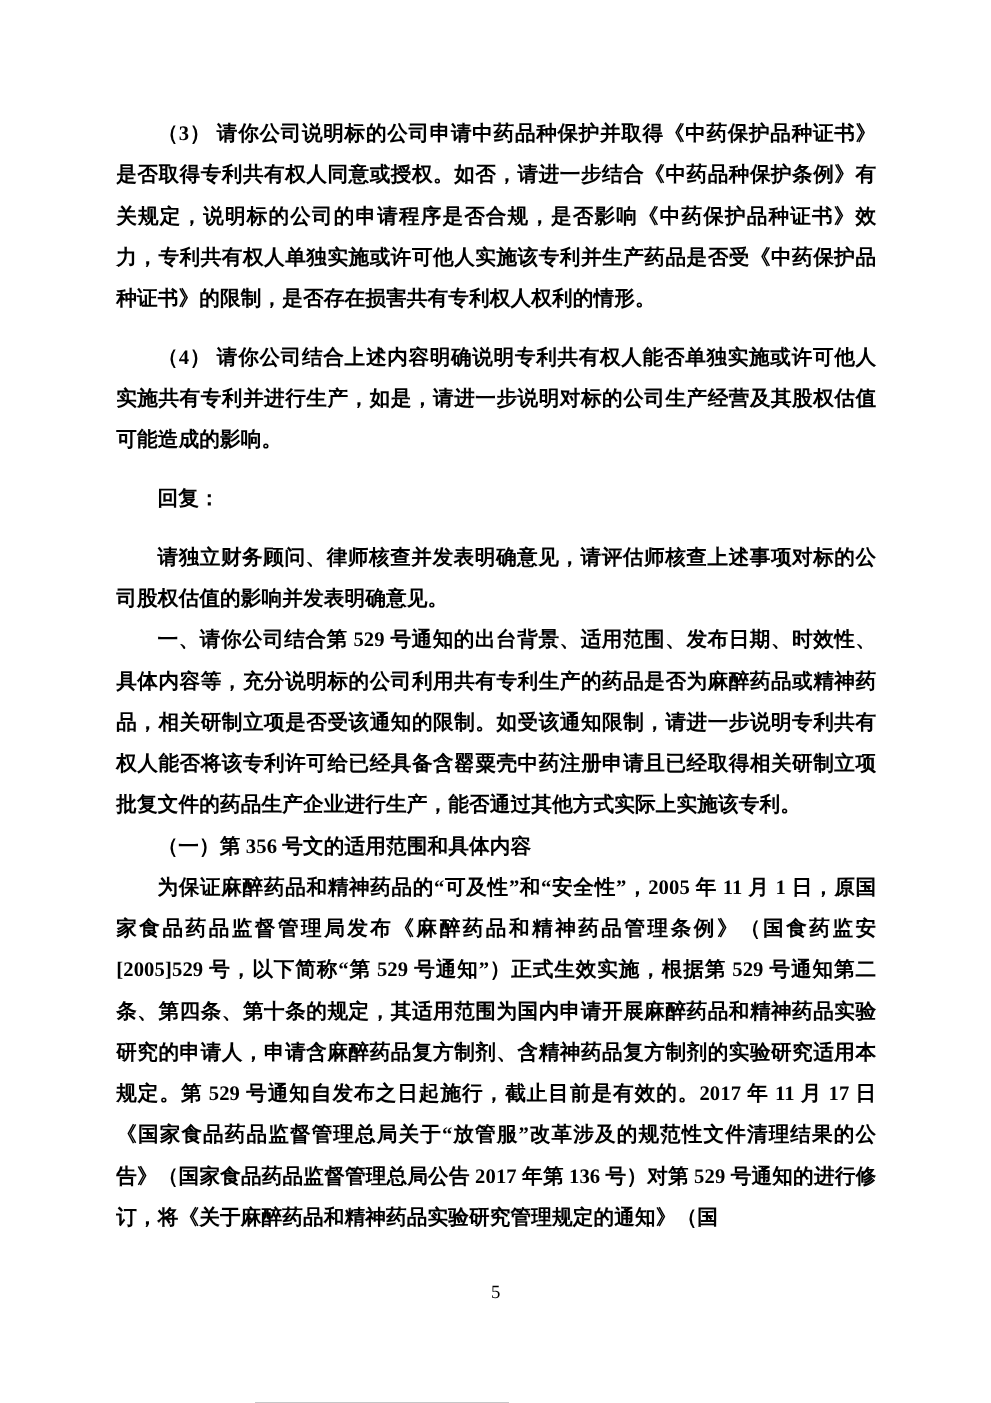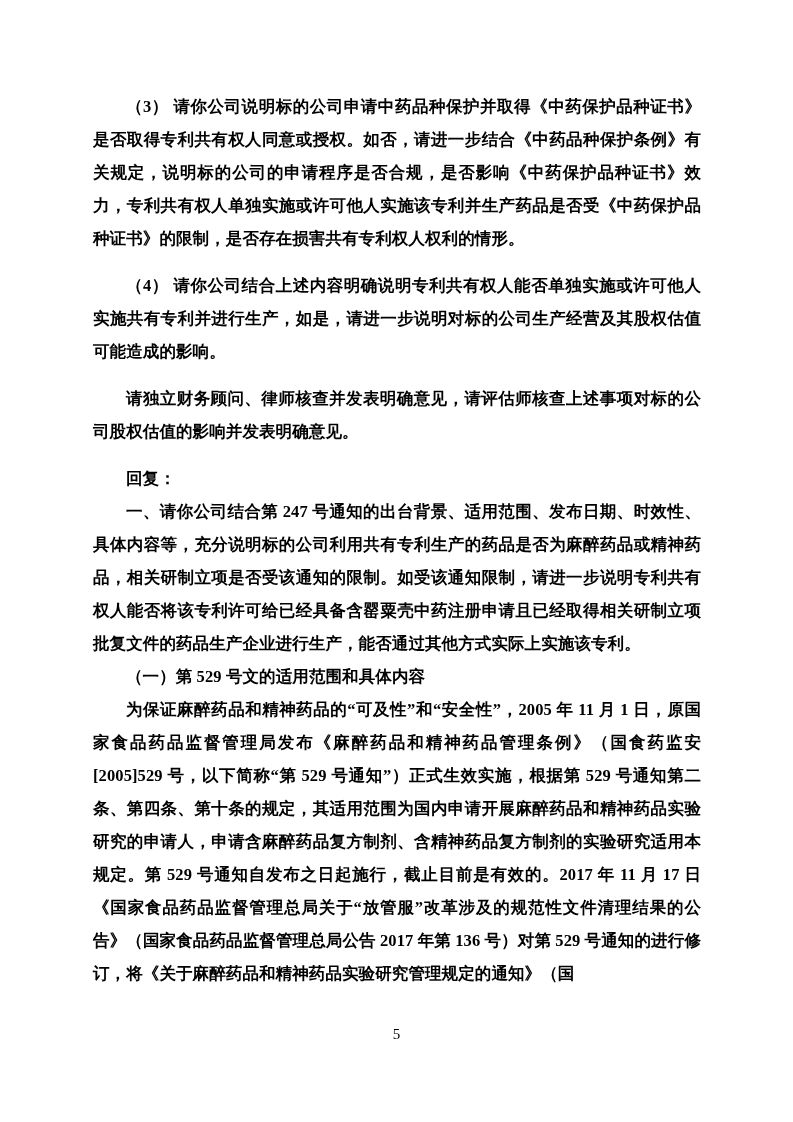--- a/index.html
+++ b/index.html
@@ -55,26 +55,26 @@
 </head>
 <body>
 
 <div class="page">
   <div class="content">
 
     <p class="bold indent2">（3）  请你公司说明标的公司申请中药品种保护并取得《中药保护品种证书》是否取得专利共有权人同意或授权。如否，请进一步结合《中药品种保护条例》有关规定，说明标的公司的申请程序是否合规，是否影响《中药保护品种证书》效力，专利共有权人单独实施或许可他人实施该专利并生产药品是否受《中药保护品种证书》的限制，是否存在损害共有专利权人权利的情形。</p>
 
     <p class="bold indent2 gap">（4）  请你公司结合上述内容明确说明专利共有权人能否单独实施或许可他人实施共有专利并进行生产，如是，请进一步说明对标的公司生产经营及其股权估值可能造成的影响。</p>
 
+    <p class="bold indent2 gap">回复：</p>
+
     <p class="bold indent2 gap">请独立财务顾问、律师核查并发表明确意见，请评估师核查上述事项对标的公司股权估值的影响并发表明确意见。</p>
 
-    <p class="bold indent2 gap">回复：</p>
+    <p class="bold indent2">一、请你公司结合第 529 号通知的出台背景、适用范围、发布日期、时效性、具体内容等，充分说明标的公司利用共有专利生产的药品是否为麻醉药品或精神药品，相关研制立项是否受该通知的限制。如受该通知限制，请进一步说明专利共有权人能否将该专利许可给已经具备含罂粟壳中药注册申请且已经取得相关研制立项批复文件的药品生产企业进行生产，能否通过其他方式实际上实施该专利。</p>
 
-    <p class="bold indent2">一、请你公司结合第 247 号通知的出台背景、适用范围、发布日期、时效性、具体内容等，充分说明标的公司利用共有专利生产的药品是否为麻醉药品或精神药品，相关研制立项是否受该通知的限制。如受该通知限制，请进一步说明专利共有权人能否将该专利许可给已经具备含罂粟壳中药注册申请且已经取得相关研制立项批复文件的药品生产企业进行生产，能否通过其他方式实际上实施该专利。</p>
-
-    <p class="bold indent2">（一）第 529 号文的适用范围和具体内容</p>
+    <p class="bold indent2">（一）第 356 号文的适用范围和具体内容</p>
 
     <p class="indent2">为保证麻醉药品和精神药品的“可及性”和“安全性”，2005 年 11 月 1 日，原国家食品药品监督管理局发布《麻醉药品和精神药品管理条例》（国食药监安[2005]529 号，以下简称“第 529 号通知”）正式生效实施，根据第 529 号通知第二条、第四条、第十条的规定，其适用范围为国内申请开展麻醉药品和精神药品实验研究的申请人，申请含麻醉药品复方制剂、含精神药品复方制剂的实验研究适用本规定。第 529 号通知自发布之日起施行，截止目前是有效的。2017 年 11 月 17 日《国家食品药品监督管理总局关于“放管服”改革涉及的规范性文件清理结果的公告》（国家食品药品监督管理总局公告 2017 年第 136 号）对第 529 号通知的进行修订，将《关于麻醉药品和精神药品实验研究管理规定的通知》（国</p>
 
   </div>
 
   <div class="page-number">5</div>
 </div>
 
 </body></html>

